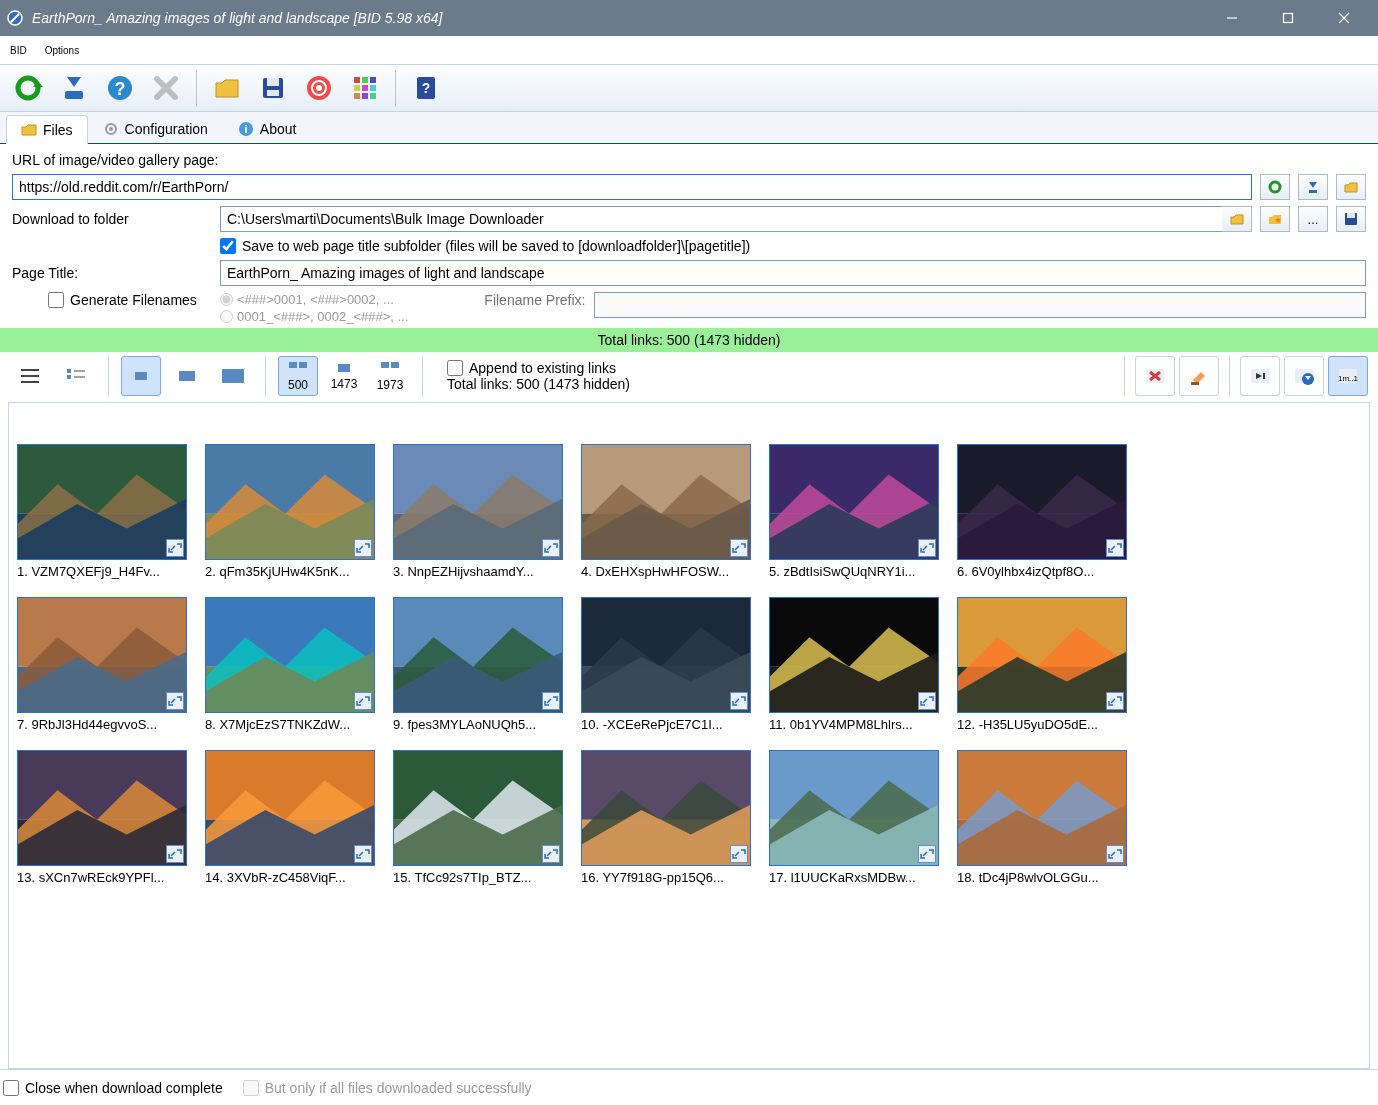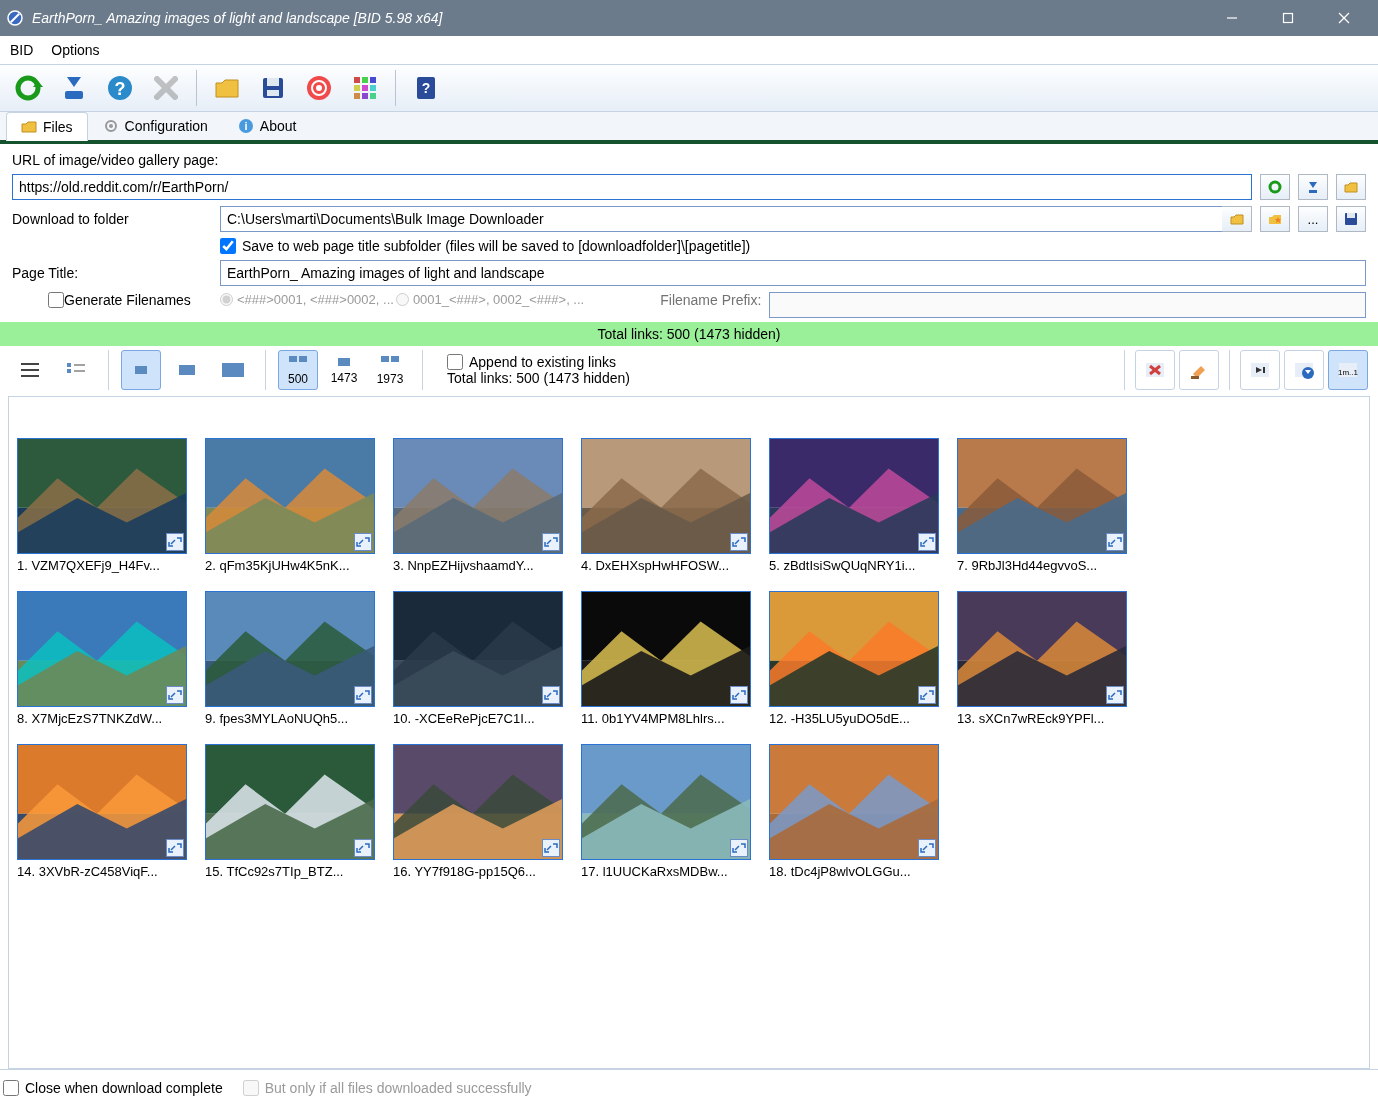--- a/index.html
+++ b/index.html
@@ -1,36 +1,36 @@
 <!DOCTYPE html>
 <html><head>
 <meta charset="utf-8">
 <style>
 * { box-sizing: border-box; margin: 0; padding: 0; }
 body { font-family: "Segoe UI", Tahoma, sans-serif; font-size: 13px; background: #fff; width: 1378px; height: 1105px; overflow: hidden; display: flex; flex-direction: column; }
 .titlebar { background: #6b7b8c; color: #fff; height: 36px; display: flex; align-items: center; padding: 0 6px; }
 .titlebar .app-icon { width: 18px; height: 18px; margin-right: 8px; display: inline-flex; align-items: center; justify-content: center; }
 .titlebar .title { flex: 1; font-size: 14px; font-style: italic; }
 .titlebar .win-btn { width: 56px; height: 36px; display: inline-flex; align-items: center; justify-content: center; color: #fff; font-size: 14px; }
-.menubar { background: #fff; height: 28px; display: flex; align-items: center; padding: 0 10px; gap: 18px; font-size: 14px; }
+.menubar { background: #fff; height: 28px; display: flex; align-items: center; padding: 0 10px; gap: 18px; font-size: 10px; }
 .menubar span { cursor: default; }
 .toolbar { background: linear-gradient(#fdfeff,#e6eef7); height: 48px; border-top: 1px solid #c5d3e2; border-bottom: 1px solid #c5d3e2; display: flex; align-items: center; padding: 0 8px; gap: 6px; }
 .tool-btn { width: 40px; height: 40px; display: inline-flex; align-items: center; justify-content: center; border-radius: 3px; }
 .tool-sep { width: 1px; height: 36px; background: #b8c4d4; margin: 0 4px; }
-.tabs { display: flex; align-items: flex-end; height: 32px; padding-left: 6px; border-bottom: 4px solid #14532d; background: #f2f6fb; }
+.tabs { display: flex; align-items: flex-end; height: 32px; padding-left: 6px; border-bottom: 1px solid #14532d; background: #f2f6fb; }
 .tab { display: flex; align-items: center; gap: 6px; padding: 6px 14px; font-size: 14px; border: 1px solid transparent; border-bottom: none; border-radius: 4px 4px 0 0; cursor: default; }
 .tab.active { background: #fff; border-color: #c5d3e2; position: relative; top: 1px; }
 .form-area { padding: 8px 12px 4px 12px; display: flex; flex-direction: column; gap: 6px; }
 .form-row { display: flex; align-items: center; gap: 8px; }
 .label { width: 200px; font-size: 14px; }
 .input { flex: 1; height: 26px; border: 1px solid #7a99c9; padding: 2px 6px; font-size: 14px; font-family: inherit; }
 .input.bold-border { border: 1px solid #2a72d4; }
 .side-btn { width: 30px; height: 26px; border: 1px solid #b0b8c4; background: linear-gradient(#fdfeff,#e6eef7); display: inline-flex; align-items: center; justify-content: center; }
 .checkbox { width: 16px; height: 16px; }
-.radio-col { display: flex; flex-direction: row; gap: 2px; font-size: 13px; color: #9a9a9a; }
+.radio-col { display: flex; flex-direction: column; gap: 2px; font-size: 13px; color: #9a9a9a; }
 .radio-col label { display: flex; align-items: center; gap: 4px; }
 .status-band { background: #9aef99; text-align: center; padding: 4px 0; font-size: 14px; font-weight: 500; }
 .filter-bar { display: flex; align-items: center; padding: 4px 10px; gap: 6px; }
 .filter-bar .sep { width: 1px; height: 40px; background: #c5d3e2; margin: 0 6px; }
 .icon-btn { width: 40px; height: 40px; display: inline-flex; flex-direction: column; align-items: center; justify-content: center; font-size: 12px; border-radius: 3px; }
 .icon-btn.active { background: #cfe3fb; border: 1px solid #7aa8e0; }
 .icon-btn .cap { margin-top: 2px; }
 .filter-text { margin-left: 12px; font-size: 14px; }
 .filter-text .row { display: flex; align-items: center; gap: 6px; }
 .filter-bar .right { margin-left: auto; display: flex; gap: 4px; align-items: center; }
@@ -226,21 +226,21 @@
     <label style="display:flex;align-items:center;gap:6px;font-size:14px;flex:1;">
       <input type="checkbox" class="checkbox" checked="" style="">
       <span>Save to web page title subfolder (files will be saved to [downloadfolder]\[pagetitle])</span>
     </label>
   </div>
   <div class="form-row">
     <div class="label">Page Title:</div>
     <input class="input" value="EarthPorn_ Amazing images of light and landscape" style="">
   </div>
   <div class="form-row" style="align-items:flex-start;">
-    <label class="label" style="display:flex;align-items:center;gap:0;padding-left:36px;">
+    <label class="label" style="display:flex;align-items:center;gap:6px;padding-left:36px;">
       <input type="checkbox" class="checkbox" style="">
       <span>Generate Filenames</span>
     </label>
     <div class="radio-col">
       <label>
           <input type="radio" checked="" disabled="" style="">
           <span>&lt;###&gt;0001, &lt;###&gt;0002, ...</span>
         </label>
       <label>
           <input type="radio" disabled="" style="">
@@ -423,20 +423,34 @@
       </svg>
       <div class="overlay-icon"><svg width="16" height="16">
               <path d="M4 10 L8 6 M6 12 L2 12 L2 8 M10 4 L14 4 L14 8" stroke="#2a6abf" stroke-width="1.5" fill="none"></path>
             </svg></div>
     </div>
     <div class="thumb-caption">5. zBdtIsiSwQUqNRY1i...</div>
       </div>
       <div class="thumb-cell">
     <div class="thumb">
       <svg class="thumb-art" viewBox="0 0 170 116" preserveAspectRatio="none">
+        <rect width="170" height="70" fill="#1a1a2a"></rect>
+        <rect y="70" width="170" height="46" fill="#2a1a3a"></rect>
+        <polygon points="0,80 40,40 80,70 120,30 170,65 170,116 0,116" fill="#3a2a4a" opacity="0.85"></polygon>
+        <polygon points="0,95 60,60 110,85 170,55 170,116 0,116" fill="#2a1a3a" opacity="0.9"></polygon>
+      </svg>
+      <div class="overlay-icon"><svg width="16" height="16">
+              <path d="M4 10 L8 6 M6 12 L2 12 L2 8 M10 4 L14 4 L14 8" stroke="#2a6abf" stroke-width="1.5" fill="none"></path>
+            </svg></div>
+    </div>
+    <div class="thumb-caption">6. 6V0ylhbx4izQtpf8O...</div>
+      </div>
+      <div class="thumb-cell">
+    <div class="thumb">
+      <svg class="thumb-art" viewBox="0 0 170 116" preserveAspectRatio="none">
         <rect width="170" height="70" fill="#b87a4a"></rect>
         <rect y="70" width="170" height="46" fill="#4a6a8a"></rect>
         <polygon points="0,80 40,40 80,70 120,30 170,65 170,116 0,116" fill="#8a5a3a" opacity="0.85"></polygon>
         <polygon points="0,95 60,60 110,85 170,55 170,116 0,116" fill="#4a6a8a" opacity="0.9"></polygon>
       </svg>
       <div class="overlay-icon"><svg width="16" height="16">
               <path d="M4 10 L8 6 M6 12 L2 12 L2 8 M10 4 L14 4 L14 8" stroke="#2a6abf" stroke-width="1.5" fill="none"></path>
             </svg></div>
     </div>
     <div class="thumb-caption">7. 9RbJl3Hd44egvvoS...</div>

